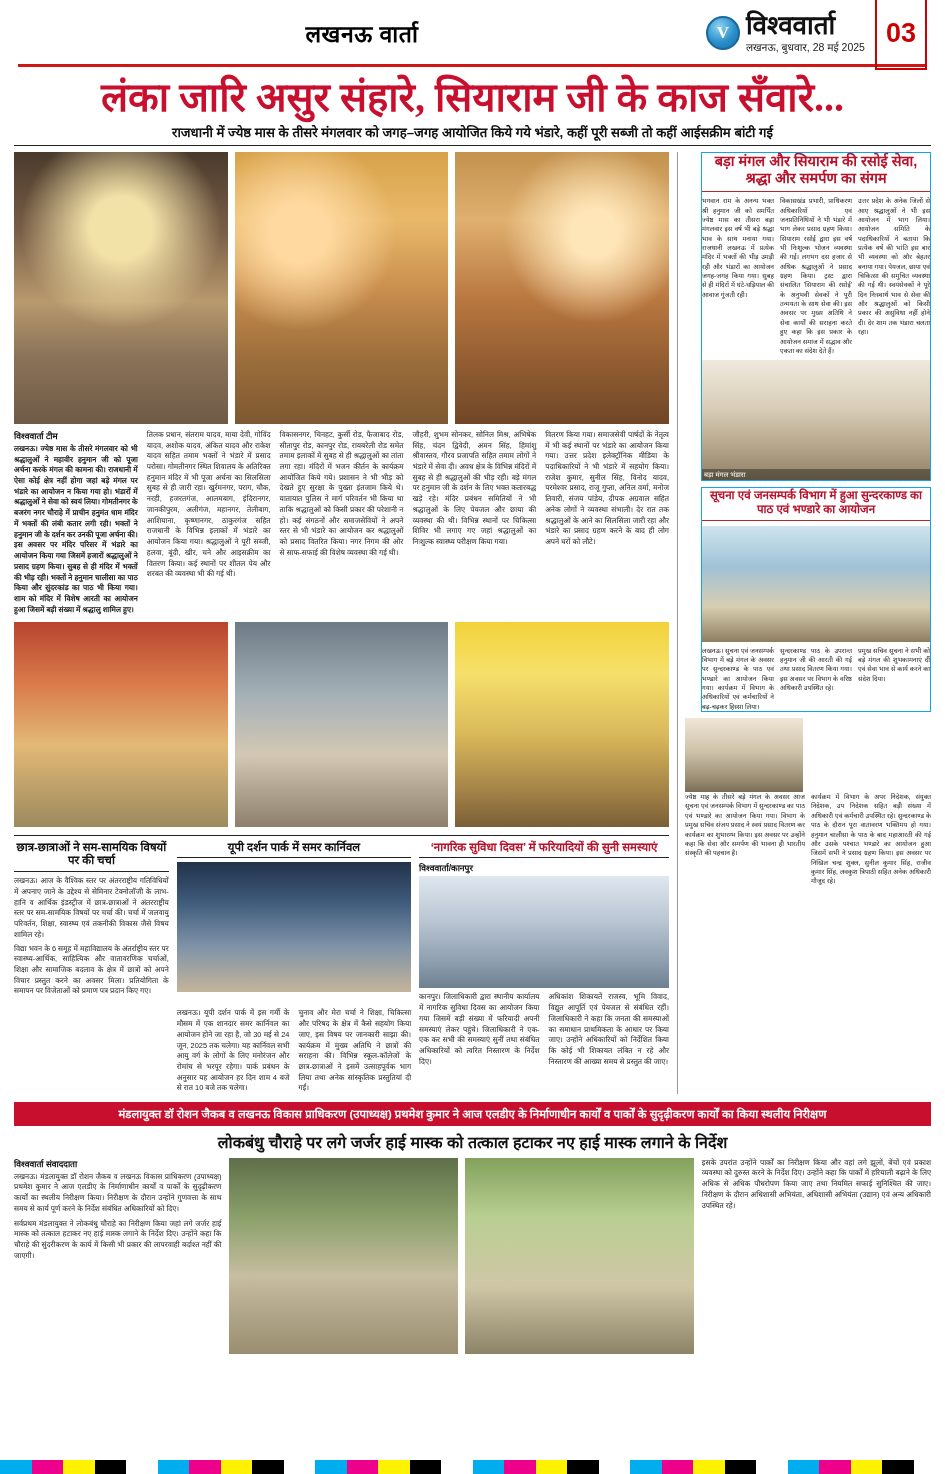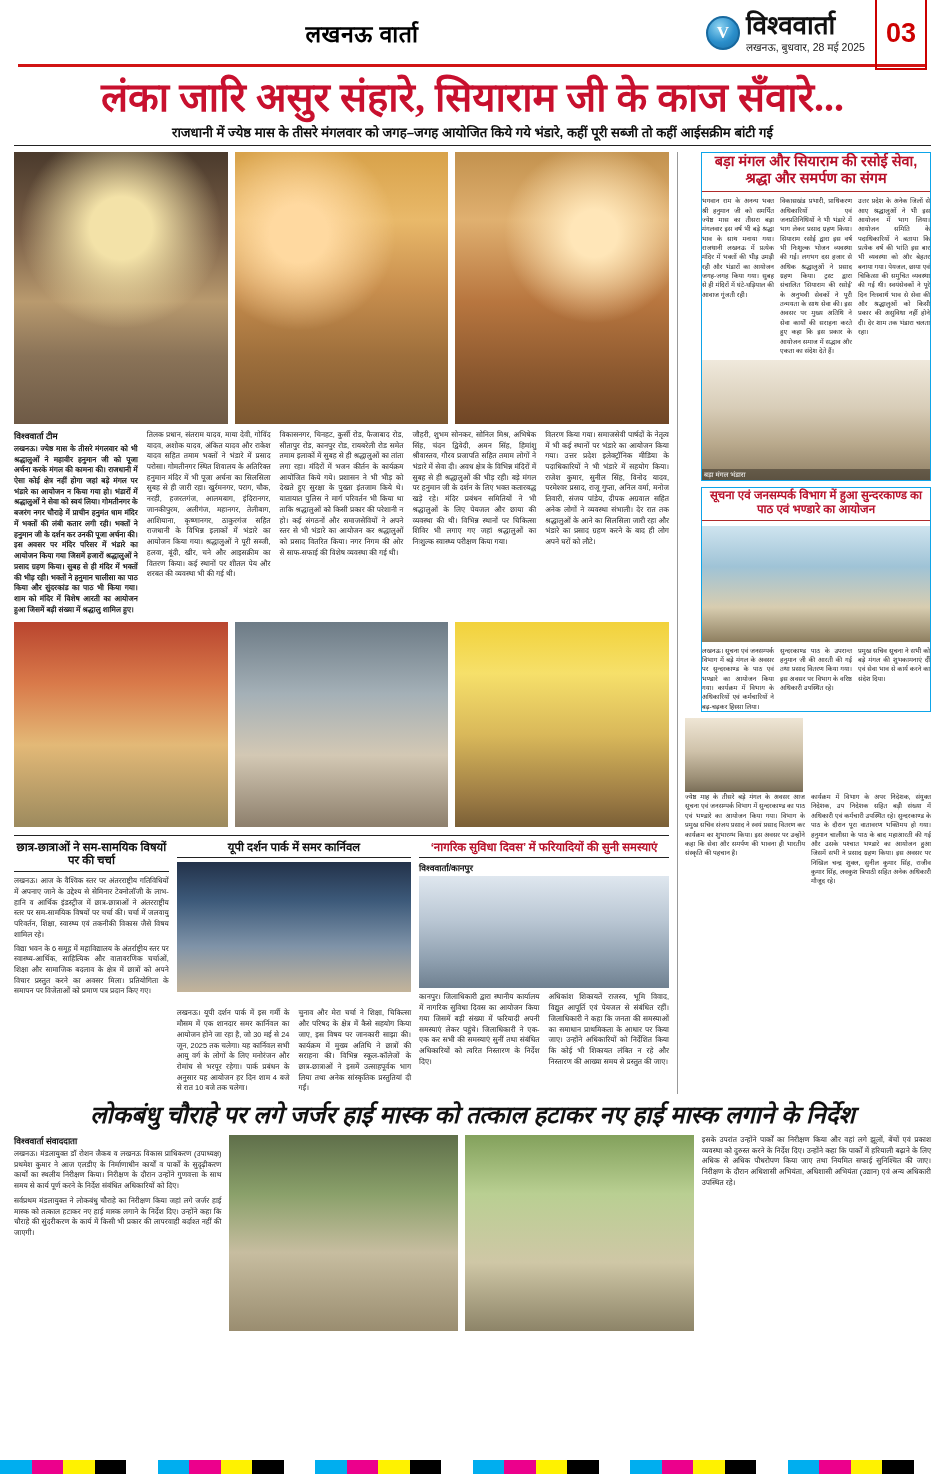--- a/index.html
+++ b/index.html
@@ -137,22 +137,22 @@
   .s-head.sm { font-size: 11.5px; }
   .s-head.red { color:#b8122b; }
   .s-photo { width:100%; height: 130px; margin-bottom:4px; }
 
   
   .banner {
     margin-top:8px; background:#c8102e; color:#fff; text-align:center;
     font-size: 11.4px; font-weight:bold; padding:5px 6px; line-height:1.25;
   }
   .headline2 {
-    text-align:center; font-size: 24px; font-weight:bold; color:#111;
-    margin: 7px 0 5px; line-height:1.2;font-style:italic;
+    text-align:center; font-size: 16px; font-weight:bold; color:#111;
+    margin: 7px 0 5px; line-height:1.2;
   }
   .bottom { display:flex; gap:8px; }
   .b-left { width: 210px; }
   .b-mid { width: 470px; display:flex; gap:7px; }
   .b-right { width: 232px; }
   .b-photo { flex:1; height: 196px; }
 
   
   .colorbar { position:absolute; left:0; bottom:0; width:945px; height:14px; display:flex; }
   .colorbar .seg { flex:1; display:flex; }
@@ -281,20 +281,21 @@
           <div class="photo ph8" style="width:118px;height:74px;flex:none"></div>
         </div>
         <div class="rt-body">
           <div class="c">ज्येष्ठ माह के तीसरे बड़े मंगल के अवसर आज सूचना एवं जनसम्पर्क विभाग में सुन्दरकाण्ड का पाठ एवं भण्डारे का आयोजन किया गया। विभाग के प्रमुख सचिव संजय प्रसाद ने स्वयं प्रसाद वितरण कर कार्यक्रम का शुभारम्भ किया। इस अवसर पर उन्होंने कहा कि सेवा और समर्पण की भावना ही भारतीय संस्कृति की पहचान है।</div>
           <div class="c">कार्यक्रम में विभाग के अपर निदेशक, संयुक्त निदेशक, उप निदेशक सहित बड़ी संख्या में अधिकारी एवं कर्मचारी उपस्थित रहे। सुन्दरकाण्ड के पाठ के दौरान पूरा वातावरण भक्तिमय हो गया। हनुमान चालीसा के पाठ के बाद महाआरती की गई और उसके पश्चात भण्डारे का आयोजन हुआ जिसमें सभी ने प्रसाद ग्रहण किया। इस अवसर पर निखिल चन्द्र शुक्ल, सुनील कुमार सिंह, राजीव कुमार सिंह, लवकुश त्रिपाठी सहित अनेक अधिकारी मौजूद रहे।</div>
         </div>
       </div>
     </div>
   </div>
 
+  <div class="banner">मंडलायुक्त डॉ रोशन जैकब व लखनऊ विकास प्राधिकरण (उपाध्यक्ष) प्रथमेश कुमार ने आज एलडीए के निर्माणाधीन कार्यों व पार्कों के सुदृढ़ीकरण कार्यों का किया स्थलीय निरीक्षण</div>
   <div class="headline2">लोकबंधु चौराहे पर लगे जर्जर हाई मास्क को तत्काल हटाकर नए हाई मास्क लगाने के निर्देश</div>
 
   <div class="bottom">
     <div class="b-left">
       <div class="byline">विश्ववार्ता संवाददाता</div>
       <div class="bodytext">लखनऊ। मंडलायुक्त डॉ रोशन जैकब व लखनऊ विकास प्राधिकरण (उपाध्यक्ष) प्रथमेश कुमार ने आज एलडीए के निर्माणाधीन कार्यों व पार्कों के सुदृढ़ीकरण कार्यों का स्थलीय निरीक्षण किया। निरीक्षण के दौरान उन्होंने गुणवत्ता के साथ समय से कार्य पूर्ण करने के निर्देश संबंधित अधिकारियों को दिए।</div>
       <div class="bodytext" style="margin-top:4px">सर्वप्रथम मंडलायुक्त ने लोकबंधु चौराहे का निरीक्षण किया जहां लगे जर्जर हाई मास्क को तत्काल हटाकर नए हाई मास्क लगाने के निर्देश दिए। उन्होंने कहा कि चौराहे की सुंदरीकरण के कार्य में किसी भी प्रकार की लापरवाही बर्दाश्त नहीं की जाएगी।</div>
     </div>
     <div class="b-mid">
       <div class="photo ph13 b-photo"></div>

